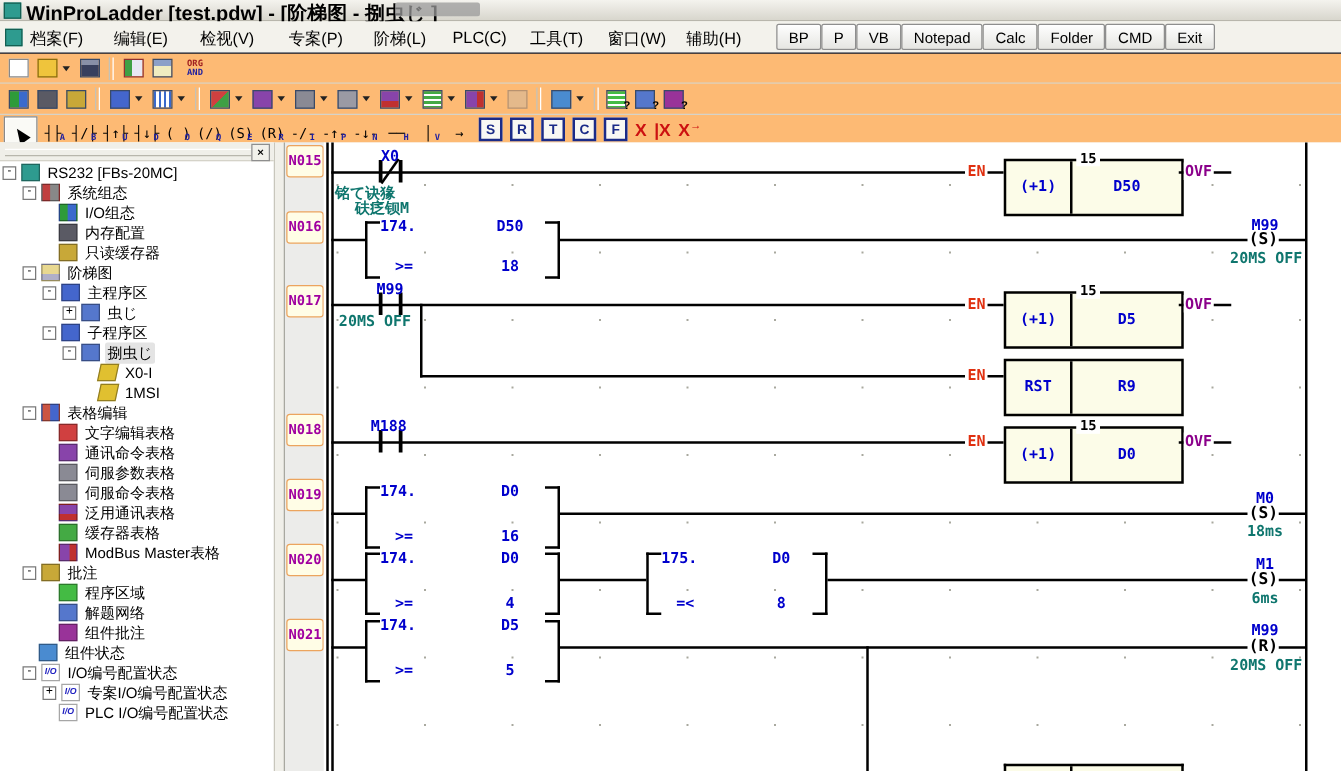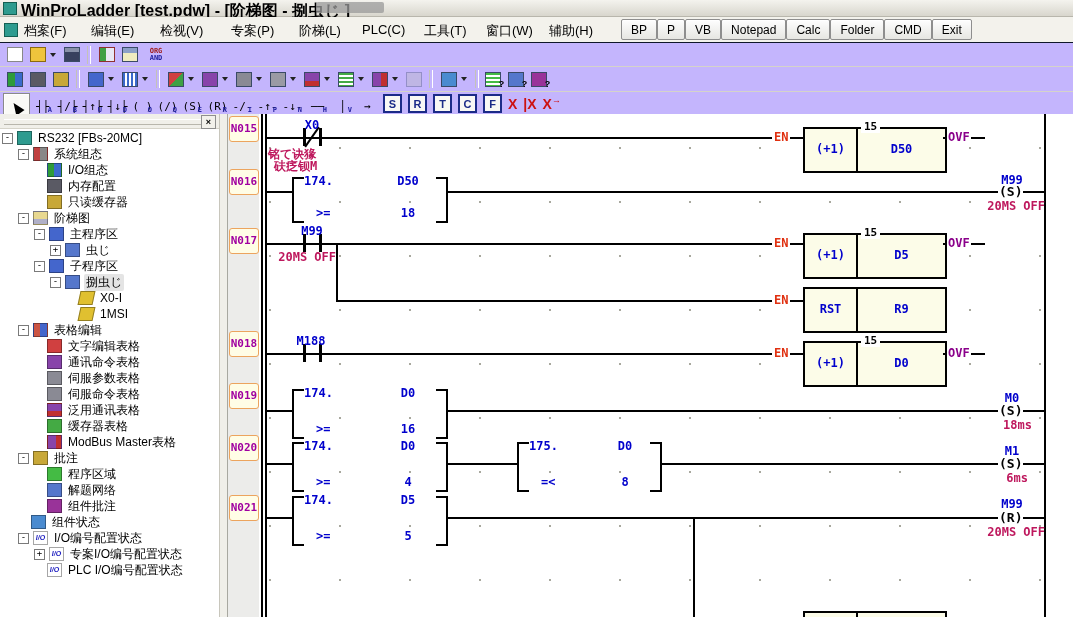--- a/index.html
+++ b/index.html
@@ -15,21 +15,21 @@
 
   
   #menubar{position:absolute;left:0;top:17px;width:1073px;height:25px;background:#F3F2EC;border-bottom:5px solid #0f172a;text-align:center;}
   #menu-appicon{position:absolute;left:4px;top:6px;width:12px;height:12px;background:#2E9B8F;border:1px solid #145F52;}
   .menu-item{position:absolute;top:4px;font-size:13px;padding:1px 4px;cursor:default;}
   #quickbtns{position:absolute;left:621px;top:2px;display:flex;gap:0;}
   .qbtn{height:17px;border:1px solid #8E8E8E;border-radius:2px;background:linear-gradient(#FEFEFE,#E6E6E2);
     font-size:12px;padding:1px 9px;display:flex;align-items:center;box-shadow:0 1px 0 #fff inset;}
 
   
-  .tbrow{position:absolute;left:0;width:1073px;background:#c4b5fd;border-bottom:1px solid #D5D3C9;}
+  .tbrow{position:absolute;left:0;width:1073px;background:#fdba74;border-bottom:1px solid #D5D3C9;}
   #tbrow1{top:43px;height:23px;}
   #tbrow2{top:67px;height:24px;}
   #tbrow3{top:92px;height:23px;}
   .tbwrap{display:flex;align-items:center;height:100%;padding-left:3px;}
   .tb-sep{width:2px;height:18px;border-left:1px solid #C4C2B8;border-right:1px solid #FFFFFF;margin:0 4px;}
   .tbi{width:21px;height:20px;display:inline-flex;align-items:center;justify-content:center;margin:0 1px;}
   .ib{width:14px;height:13px;border:1px solid #3A4A66;}
   .dd{width:0;height:0;border-left:3px solid transparent;border-right:3px solid transparent;border-top:4px solid #222;margin:0 4px 0 1px;}
   .organd{font:bold 7px "DejaVu Sans Mono",monospace;line-height:7px;text-align:left;}
   .organd .l1{color:#A02020;}.organd .l2{color:#2020A0;}
@@ -82,21 +82,21 @@
   #canvas{position:absolute;left:259px;top:114px;width:814px;height:503px;background:#FFFFFF;
     background-image:radial-gradient(circle,#A8A89E 1px,transparent 1.2px);
     background-size:70px 54px;background-position:46px 7px;}
 
   
   .rline{position:absolute;height:2px;background:#000;}
   .vline{position:absolute;width:2px;background:#000;}
   .cbar{position:absolute;width:3px;height:18px;background:#000;}
   .cslash{position:absolute;width:2px;height:24px;background:#000;transform:rotate(35deg);}
   .lt{position:absolute;font:bold 12px "DejaVu Sans Mono",monospace;color:#0000CC;text-align:center;white-space:nowrap;}
-  .mag{color:#be185d;text-align:right;}
+  .mag{color:#0f766e;}
   .coilchip{position:absolute;font:bold 13px "DejaVu Sans Mono",monospace;color:#000;background:#fff;padding:0 1px;}
   .enchip{position:absolute;font:bold 12px "DejaVu Sans Mono",monospace;color:#E03010;background:#fff;padding:0 2px;}
   .ovfchip{position:absolute;font:bold 12px "DejaVu Sans Mono",monospace;color:#8A008A;background:#fff;padding:0 1px;}
   .fblock{position:absolute;width:140px;height:42px;background:#FCFCE8;border:2px solid #000;}
   .fb-div{position:absolute;left:51px;top:0;width:2px;height:100%;background:#000;}
   .fb-l{position:absolute;left:0;top:13px;width:51px;text-align:center;font:bold 12px "DejaVu Sans Mono",monospace;color:#0000CC;}
   .fb-r{position:absolute;left:53px;top:13px;right:0;text-align:center;font:bold 12px "DejaVu Sans Mono",monospace;color:#0000CC;}
   .fb-h{position:absolute;top:-9px;left:10px;background:#fff;padding:0 3px;font:bold 11px "DejaVu Sans Mono",monospace;color:#000;margin-left:46px;}
   .cmp{position:absolute;width:156px;}
   .cmp .cvl{position:absolute;left:0;top:0;width:2px;height:100%;background:#000;}
@@ -483,21 +483,21 @@
   <div class="vline" style="left:261px;top:114px;height:503px"></div>
   <div class="vline" style="left:265px;top:114px;height:503px"></div>
   <div class="vline" style="left:1044px;top:114px;height:503px"></div>
 
   <div class="rline" style="left:265px;top:137px;width:538px"></div>
   <div class="cbar" style="left:303px;top:128px"></div>
   <div class="cbar" style="left:319px;top:128px"></div>
   <div class="cslash" style="left:311px;top:125px"></div>
   <div class="lt" style="left:296px;top:118px;width:32px">X0</div>
   <div class="lt mag" style="left:268px;top:146px">铭て诀猭</div>
-  <div class="lt mag" style="left:274px;top:158px">砆疺钡M</div>
+  <div class="lt mag" style="left:284px;top:158px">砆疺钡M</div>
   <div class="enchip" style="left:772px;top:130px">EN</div>
   <div class="fblock" style="left:803px;top:127px">
     <div class="fb-h">15</div>
     <div class="fb-div"></div>
     <div class="fb-l">(+1)</div>
     <div class="fb-r">D50</div>
   </div>
   <div class="rline" style="left:943px;top:137px;width:42px"></div>
   <div class="ovfchip" style="left:947px;top:130px">OVF</div>
 

